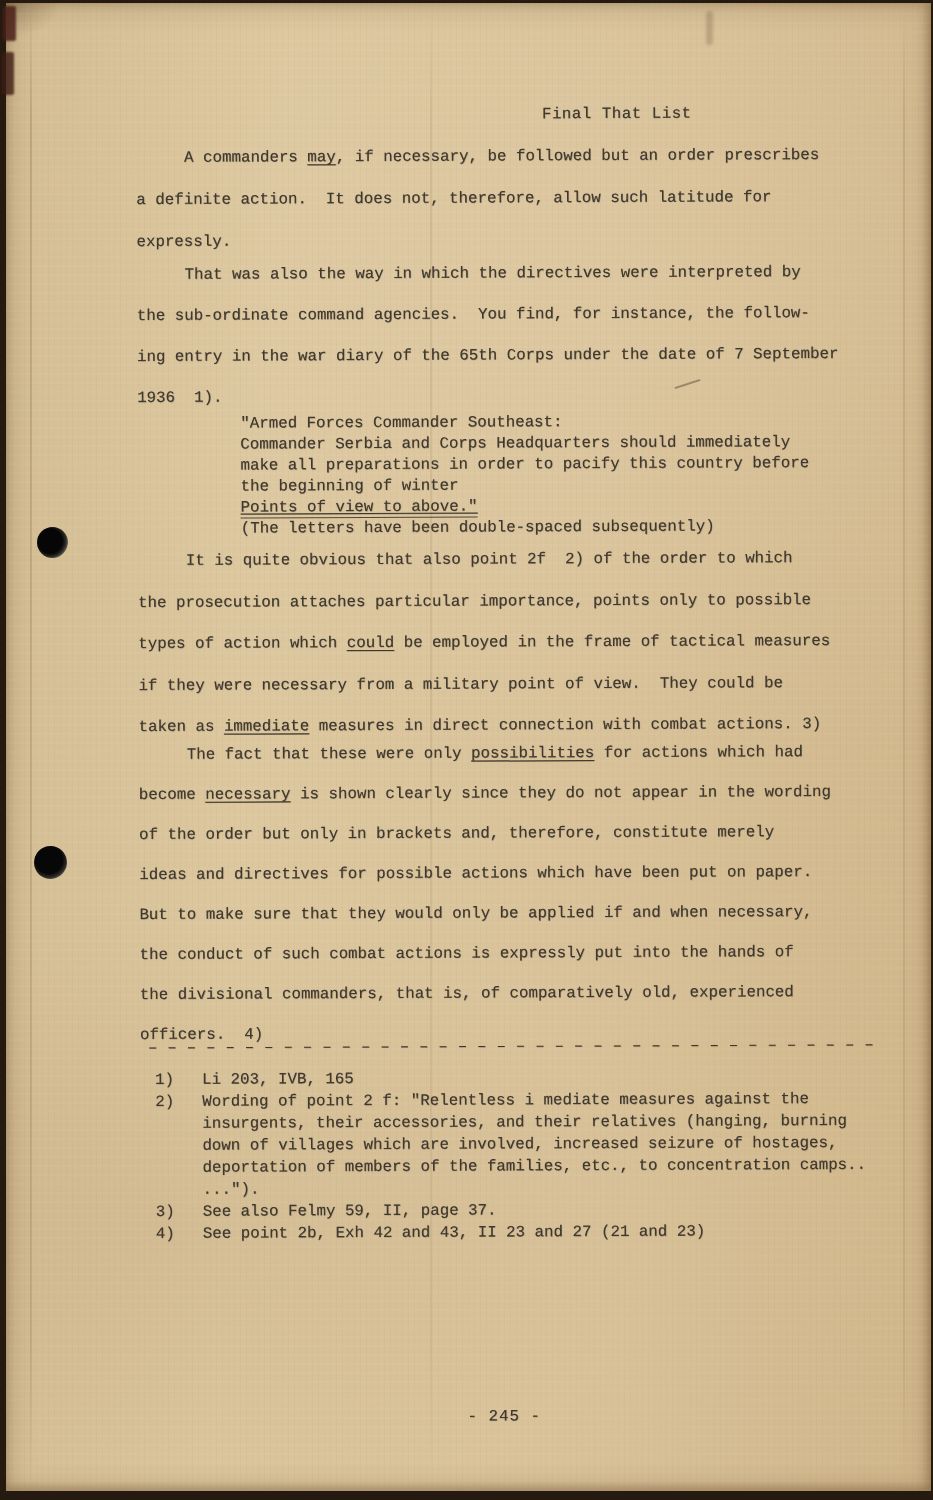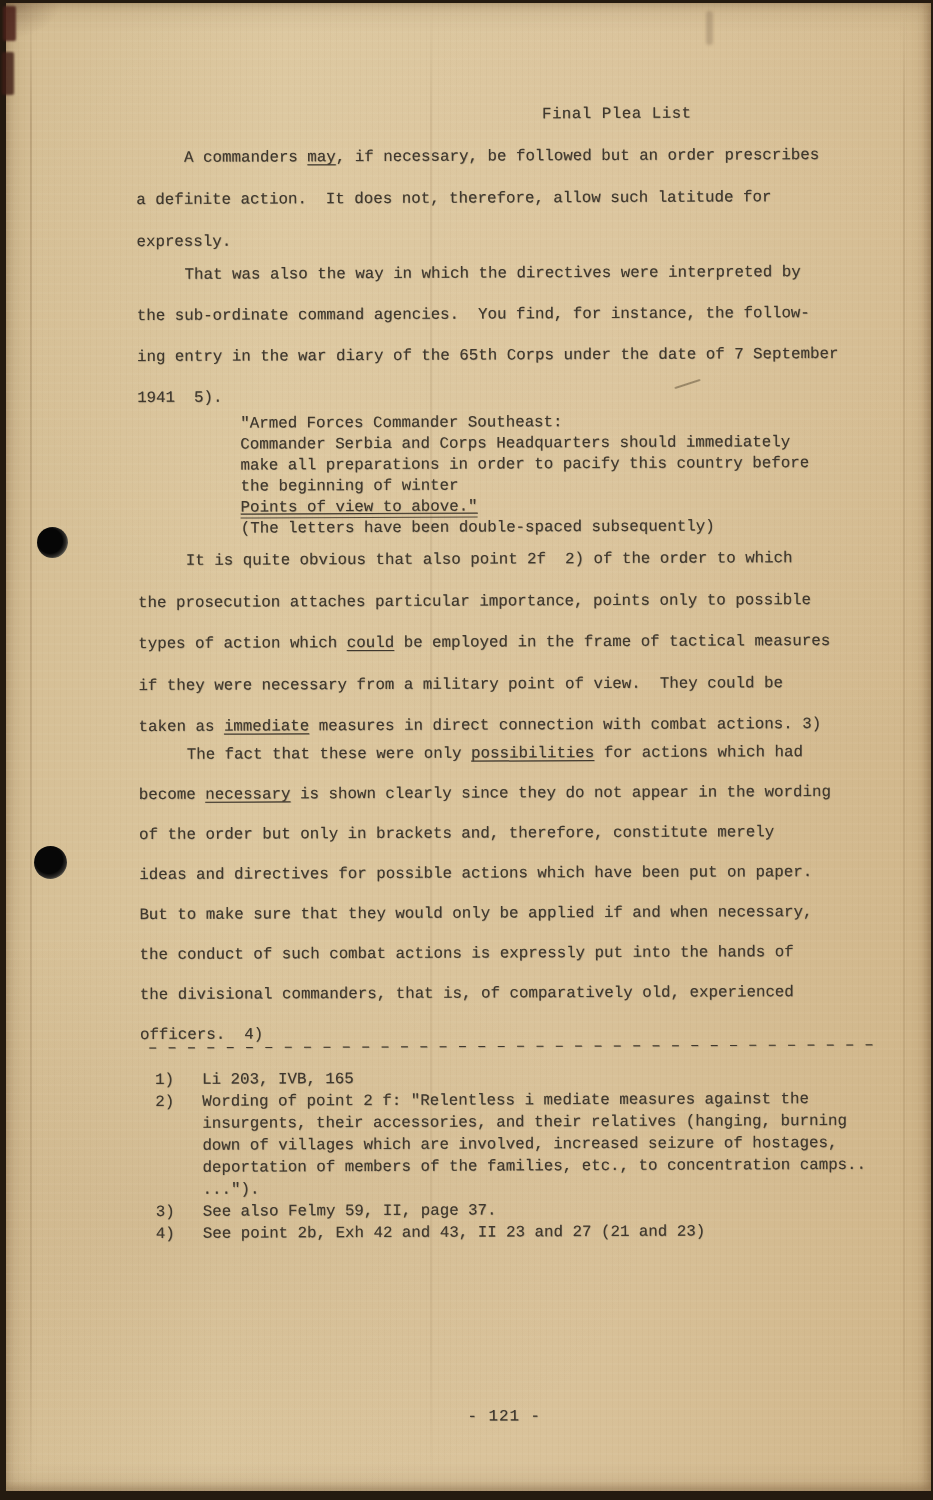--- a/index.html
+++ b/index.html
@@ -77,28 +77,28 @@
 
 <div class="paper">
   <div class="texture"></div>
   <div class="crease c1"></div>
   <div class="crease c2"></div>
   <div class="crease c3"></div>
   <div class="smudge"></div>
   <div class="pencil"></div>
 
   <div class="typed">
-    <div class="blk" id="hdr">Final Plea List</div>
+    <div class="blk" id="hdr">Final That List</div>
     <div class="blk" id="p1"><div class="tl ind"><span>A commanders </span><span class="u">may</span><span>, if necessary, be followed but an order prescribes</span></div><div class="tl"><span>a definite action.  It does not, therefore, allow such latitude for</span></div><div class="tl"><span>expressly.</span></div></div>
-    <div class="blk" id="p2"><div class="tl ind"><span>That was also the way in which the directives were interpreted by</span></div><div class="tl"><span>the sub-ordinate command agencies.  You find, for instance, the follow-</span></div><div class="tl"><span>ing entry in the war diary of the 65th Corps under the date of 7 September</span></div><div class="tl"><span>1941  5).</span></div></div>
+    <div class="blk" id="p2"><div class="tl ind"><span>That was also the way in which the directives were interpreted by</span></div><div class="tl"><span>the sub-ordinate command agencies.  You find, for instance, the follow-</span></div><div class="tl"><span>ing entry in the war diary of the 65th Corps under the date of 7 September</span></div><div class="tl"><span>1936  1).</span></div></div>
     <div class="blk" id="quote"><div class="tl"><span>"Armed Forces Commander Southeast:</span></div><div class="tl"><span>Commander Serbia and Corps Headquarters should immediately</span></div><div class="tl"><span>make all preparations in order to pacify this country before</span></div><div class="tl"><span>the beginning of winter</span></div><div class="tl"><span class="u2">Points of view to above."</span></div><div class="tl"><span>(The letters have been double-spaced subsequently)</span></div></div>
     <div class="blk" id="p3"><div class="tl ind"><span>It is quite obvious that also point 2f  2) of the order to which</span></div><div class="tl"><span>the prosecution attaches particular importance, points only to possible</span></div><div class="tl"><span>types of action which </span><span class="u">could</span><span> be employed in the frame of tactical measures</span></div><div class="tl"><span>if they were necessary from a military point of view.  They could be</span></div><div class="tl"><span>taken as </span><span class="u">immediate</span><span> measures in direct connection with combat actions. 3)</span></div></div>
     <div class="blk" id="p4"><div class="tl ind"><span>The fact that these were only </span><span class="u">possibilities</span><span> for actions which had</span></div><div class="tl"><span>become </span><span class="u">necessary</span><span> is shown clearly since they do not appear in the wording</span></div><div class="tl"><span>of the order but only in brackets and, therefore, constitute merely</span></div><div class="tl"><span>ideas and directives for possible actions which have been put on paper.</span></div><div class="tl"><span>But to make sure that they would only be applied if and when necessary,</span></div><div class="tl"><span>the conduct of such combat actions is expressly put into the hands of</span></div><div class="tl"><span>the divisional commanders, that is, of comparatively old, experienced</span></div><div class="tl"><span>officers.  4)</span></div></div>
     <div class="blk" id="separator">– – – – – – – – – – – – – – – – – – – – – – – – – – – – – – – – – – – – – – </div>
     <div class="blk" id="footnotes"><div class="fn"><div class="fn-num tl">1)</div><div class="fn-body"><div class="tl">Li 203, IVB, 165</div></div></div><div class="fn"><div class="fn-num tl">2)</div><div class="fn-body"><div class="tl">Wording of point 2 f: "Relentless i mediate measures against the</div><div class="tl">insurgents, their accessories, and their relatives (hanging, burning</div><div class="tl">down of villages which are involved, increased seizure of hostages,</div><div class="tl">deportation of members of the families, etc., to concentration camps..</div><div class="tl">...").</div></div></div><div class="fn"><div class="fn-num tl">3)</div><div class="fn-body"><div class="tl">See also Felmy 59, II, page 37.</div></div></div><div class="fn"><div class="fn-num tl">4)</div><div class="fn-body"><div class="tl">See point 2b, Exh 42 and 43, II 23 and 27 (21 and 23)</div></div></div></div>
-    <div class="blk" id="pagenum">- 121 -</div>
+    <div class="blk" id="pagenum">- 245 -</div>
   </div>
 </div>
 
 <div class="edge-mark m1"></div>
 <div class="edge-mark m2"></div>
 <div class="hole h1"></div>
 <div class="hole h2"></div>
 
 </body></html>

